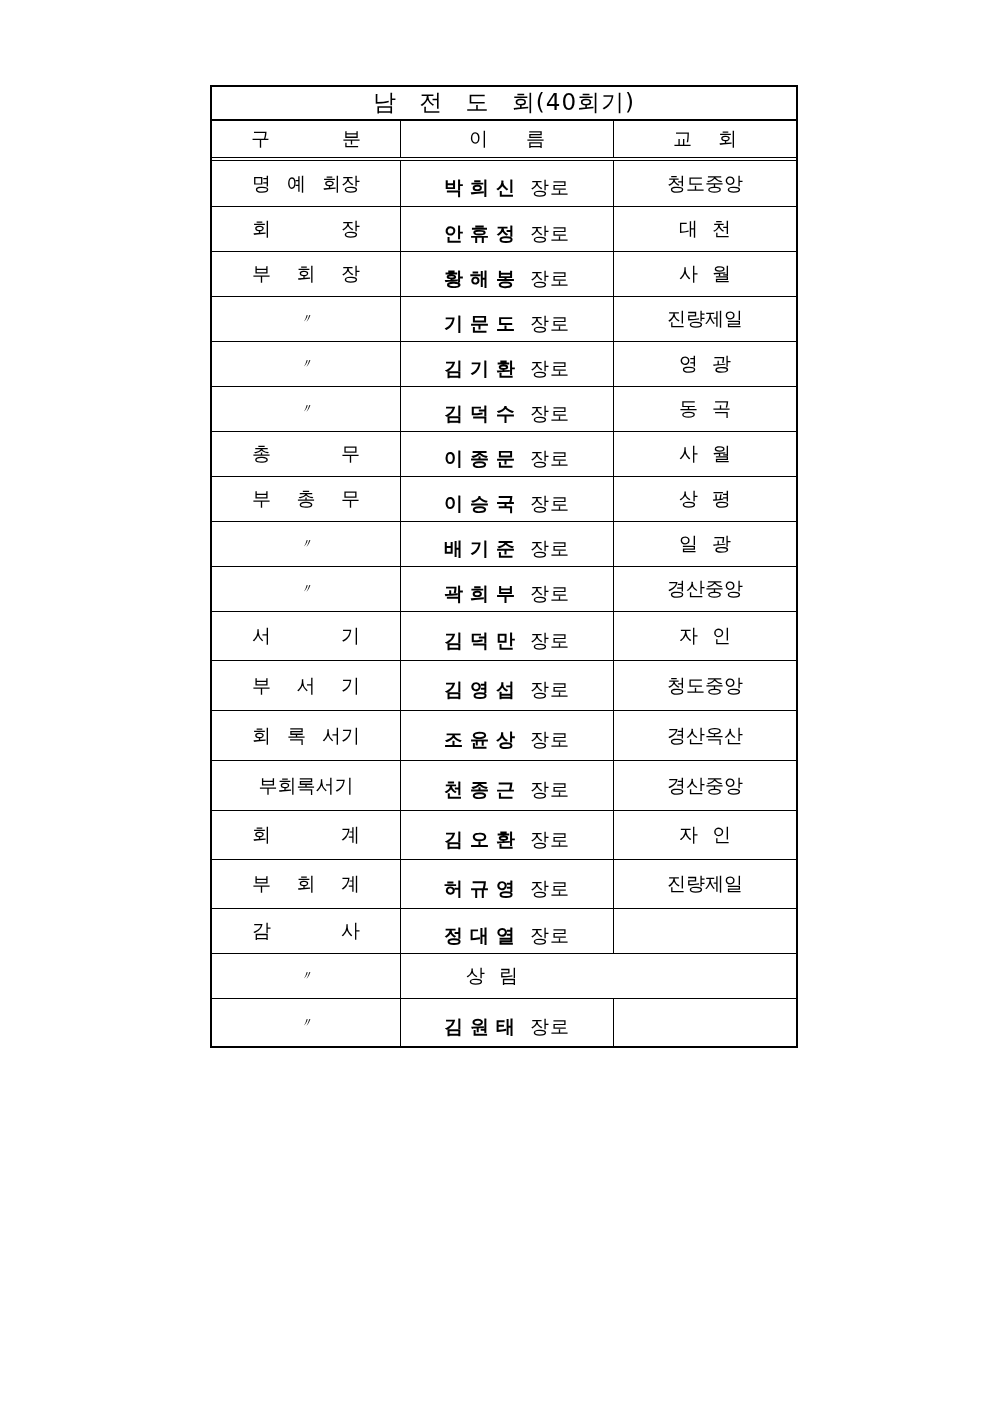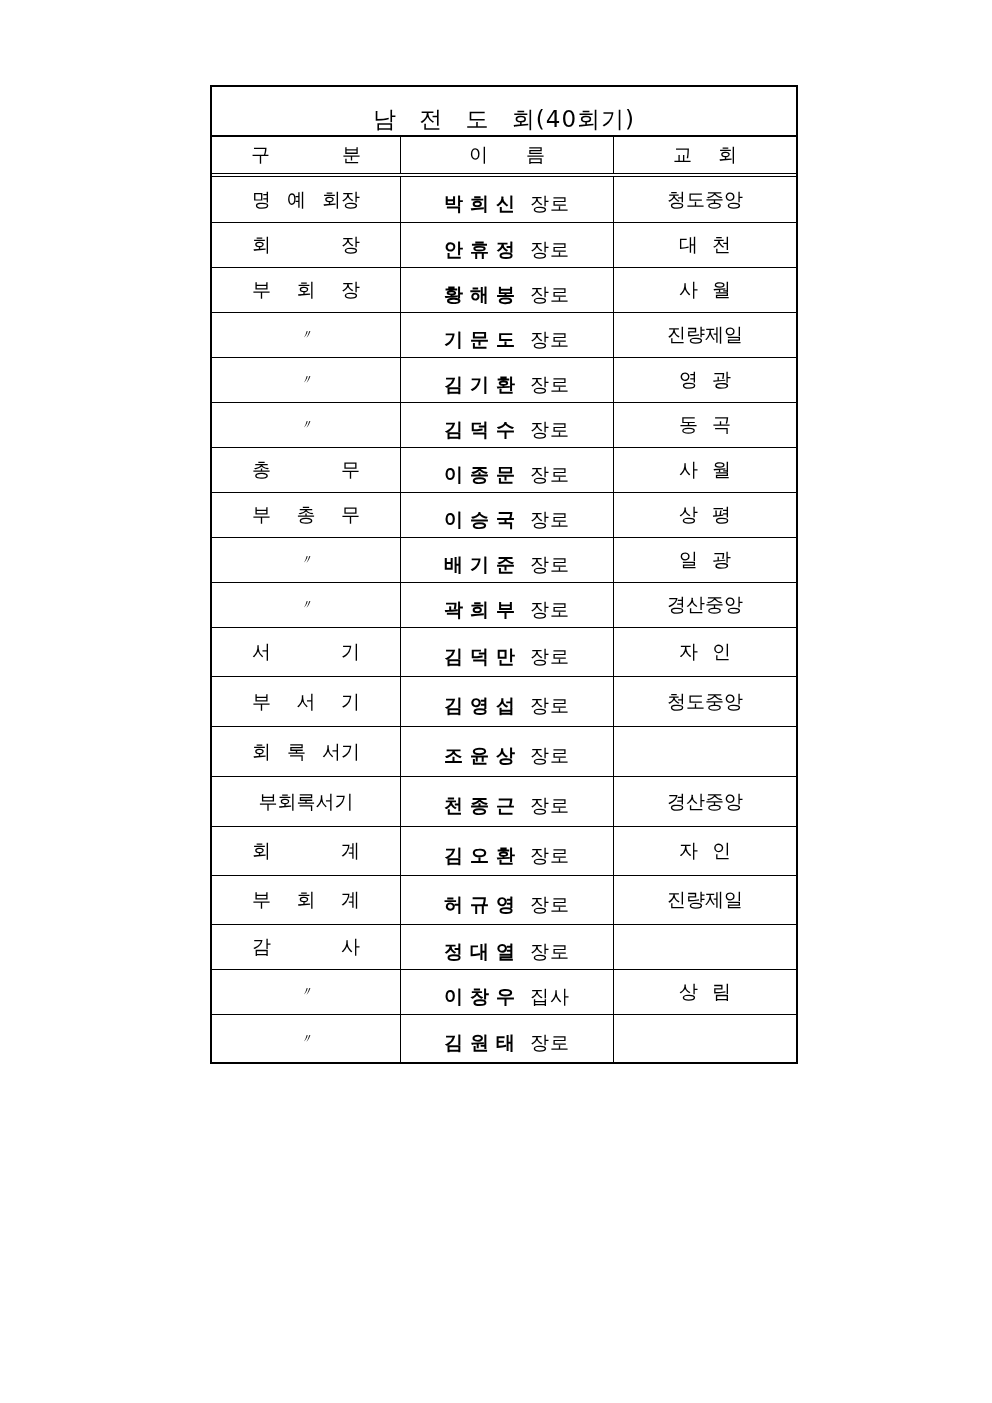--- a/index.html
+++ b/index.html
@@ -17,24 +17,24 @@
     }
     .roster {
       position: absolute;
       left: 210px;
       top: 85px;
       width: 588px;
       box-sizing: border-box;
       border: 2px solid #000;
     }
     .title-row {
-      height: 50px;
+      height: 34px;
       border-bottom: 2px solid #000;
       display: flex;
-      align-items: flex-end;
+      align-items: flex-start;
       justify-content: center;
       font-size: 23px;
       letter-spacing: 1px;
       box-sizing: border-box;
     }
     .title-row .t-main {
       word-spacing: 14px;
     }
     .row {
       display: flex;
@@ -344,20 +344,23 @@
             <span>록</span>
             <span>서기</span>
           </div>
         </div>
         <div class="cell c2">
           <div class="name-wrap">
             <span class="name">조윤상</span>
             <span class="rank">장로</span>
           </div>
         </div>
+        <div class="cell c3">
+          <span>경산옥산</span>
+        </div>
       </div>
       <div class="row" style="height: 50px; justify-content: space-between;">
         <div class="cell c1">
           <span>부회록서기</span>
         </div>
         <div class="cell c2">
           <div class="name-wrap">
             <span class="name">천종근</span>
             <span class="rank">장로</span>
           </div>
@@ -414,26 +417,20 @@
         <div class="cell c2">
           <div class="name-wrap">
             <span class="name">정대열</span>
             <span class="rank">장로</span>
           </div>
         </div>
       </div>
       <div class="row" style="height: 45px;">
         <div class="cell c1">
           <span class="ditto">〃</span>
-        </div>
-        <div class="cell c2">
-          <div class="name-wrap">
-            <span class="name">이창우</span>
-            <span class="rank">집사</span>
-          </div>
         </div>
         <div class="cell c3">
           <div class="church-2">
             <span>상</span>
             <span>림</span>
           </div>
         </div>
       </div>
       <div class="row" style="height: 47px;">
         <div class="cell c1">

